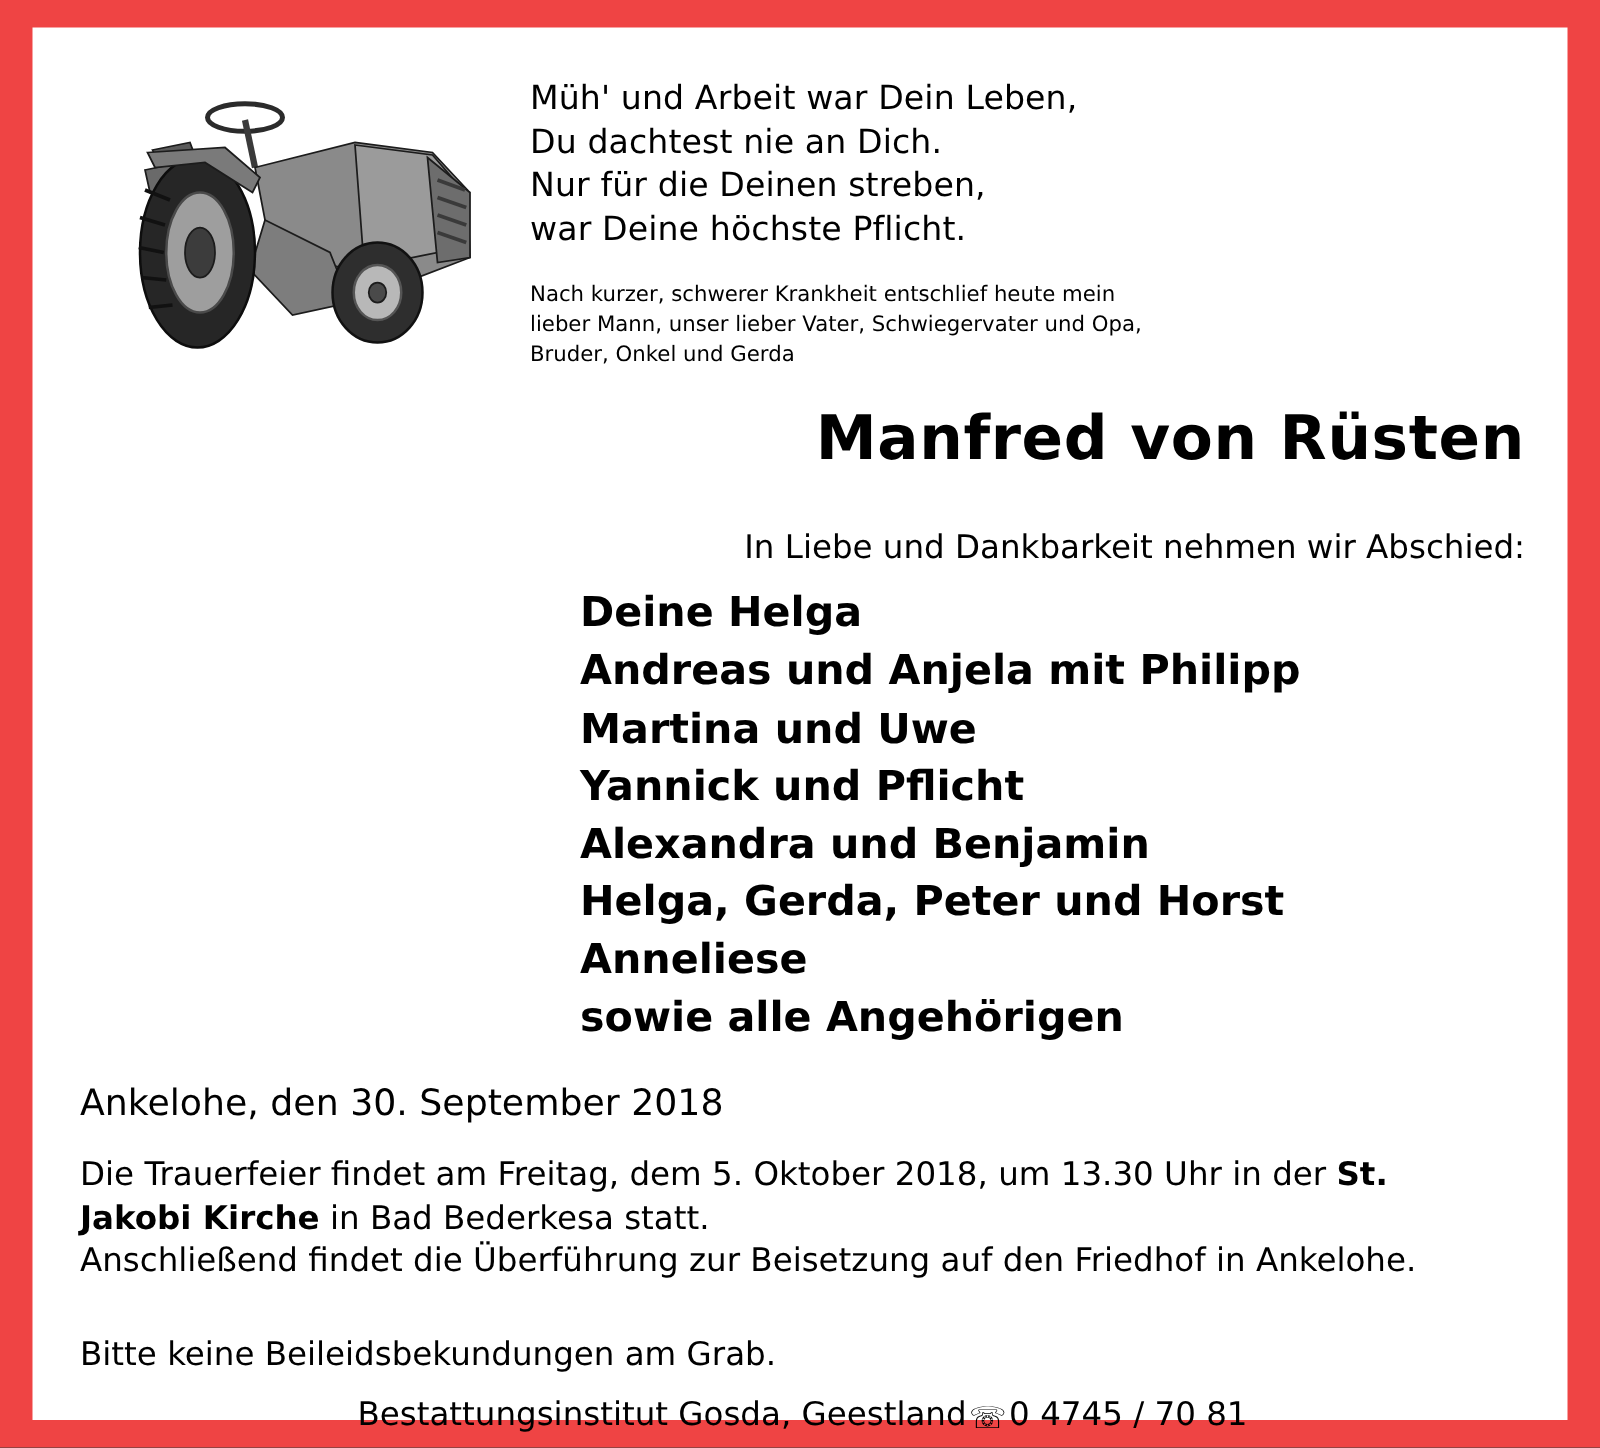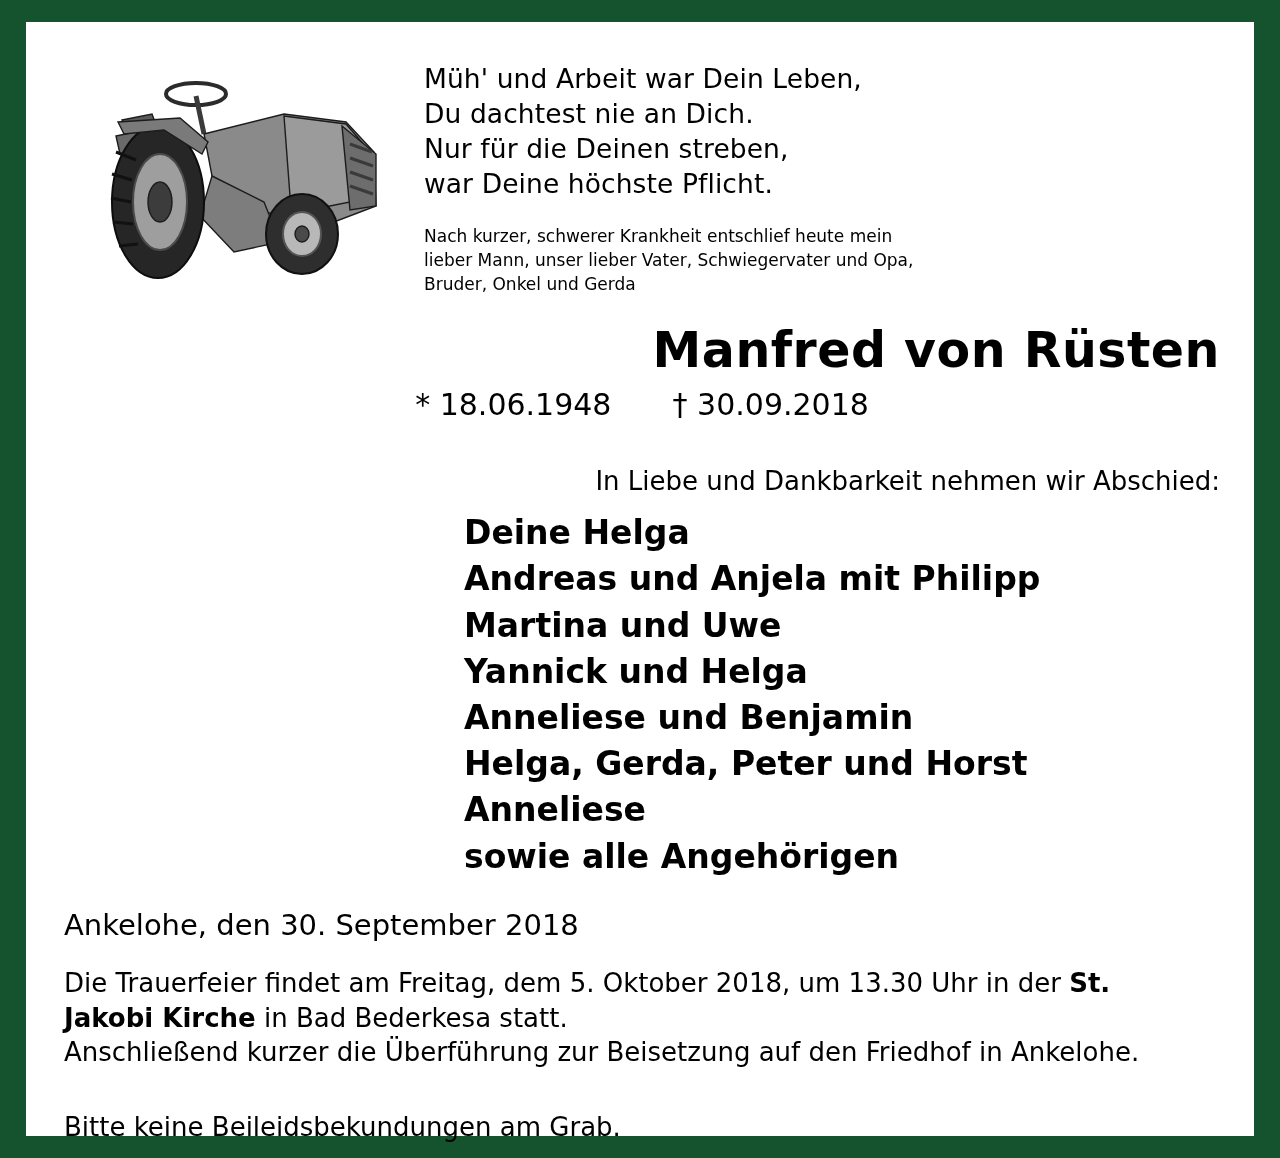--- a/index.html
+++ b/index.html
@@ -13,21 +13,21 @@
     font-family: "DejaVu Sans", sans-serif;
     overflow: hidden;
   }
   .obituary {
     position: absolute;
     left: 0;
     top: 0;
     width: 1280px;
     height: 1158px;
     box-sizing: border-box;
-    background: #14532d;
+    background: #ef4444;
     padding: 22px 26px 22px 26px;
   }
   .inner {
     position: relative;
     width: 100%;
     height: 100%;
     background: #ffffff;
     box-sizing: border-box;
     padding: 24px 34px 18px 38px;
   }
@@ -191,44 +191,39 @@
         </div>
         <div class="intro">
           <div>Nach kurzer, schwerer Krankheit entschlief heute mein</div>
           <div>lieber Mann, unser lieber Vater, Schwiegervater und Opa,</div>
           <div>Bruder, Onkel und Gerda</div>
         </div>
       </div>
     </div>
 
     <div class="name">Manfred von Rüsten</div>
-    <div class="dates">
-      <span>* 18.06.1948</span>
-      <span class="gap"></span>
-      <span>† 30.09.2018</span>
-    </div>
 
     <div class="farewell-line">In Liebe und Dankbarkeit nehmen wir  Abschied:</div>
 
     <div class="mourners">
       <div>Deine  Helga</div>
       <div>Andreas und Anjela mit Philipp</div>
       <div>Martina und Uwe</div>
-      <div>Yannick und Helga</div>
-      <div>Anneliese und Benjamin</div>
+      <div>Yannick und Pflicht</div>
+      <div>Alexandra und Benjamin</div>
       <div>Helga, Gerda, Peter und Horst</div>
       <div>Anneliese</div>
       <div>sowie alle Angehörigen</div>
     </div>
 
     <div class="place-date">Ankelohe, den 30. September 2018</div>
 
     <div class="ceremony">
       <span>Die Trauerfeier findet am Freitag, dem 5. Oktober 2018, um 13.30 Uhr in der </span><b>St. Jakobi Kirche</b><span> in Bad Bederkesa statt.</span>
-      <div>Anschließend kurzer die Überführung zur Beisetzung auf den Friedhof in Ankelohe.</div>
+      <div>Anschließend findet die Überführung zur Beisetzung auf den Friedhof in Ankelohe.</div>
     </div>
 
     <div class="note">Bitte keine Beileidsbekundungen am Grab.</div>
 
     <div class="funeral-home">
       <span>Bestattungsinstitut Gosda, Geestland</span><span class="phone-icon">☏</span><span>0 4745 / 70 81</span>
     </div>
 
   </div>
 </div>

